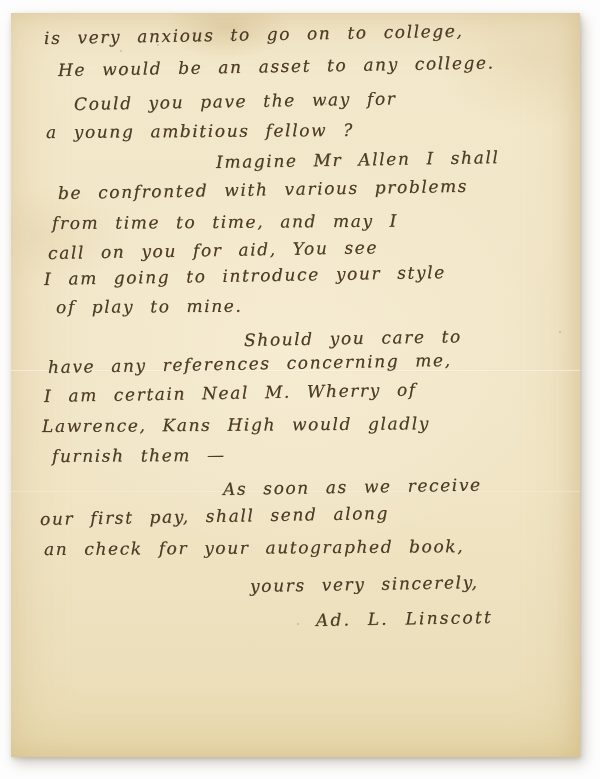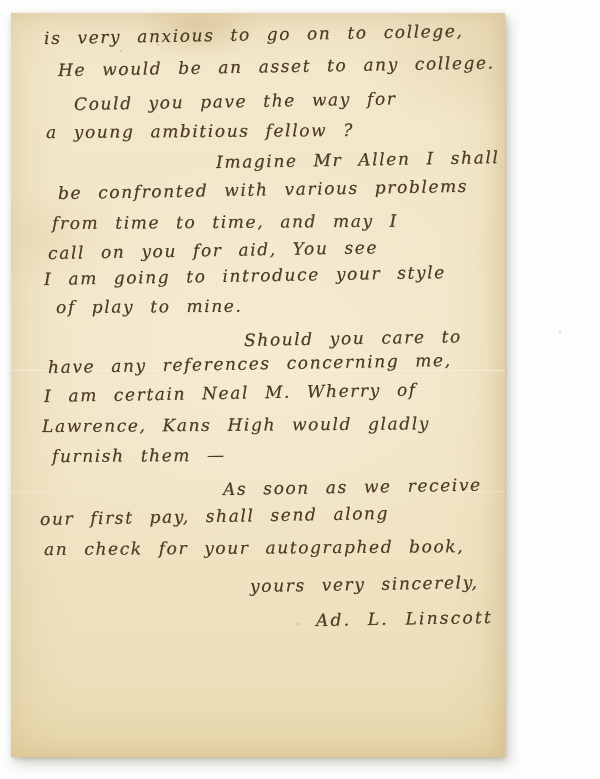--- a/index.html
+++ b/index.html
@@ -13,21 +13,21 @@
   }
   .scan-stage {
     position: relative;
     width: 600px;
     height: 779px;
   }
   .paper {
     position: absolute;
     left: 11px;
     top: 13px;
-    width: 494px;
+    width: 569px;
     height: 744px;
     background-color: #f1e5c6;
     background-image:
       radial-gradient(ellipse 90px 45px at 38% 2%, rgba(203,176,124,0.38), transparent 70%),
       radial-gradient(ellipse 140px 100px at 92% 6%, rgba(208,182,130,0.22), transparent 72%),
       radial-gradient(ellipse 120px 70px at 6% 30%, rgba(212,188,138,0.18), transparent 70%),
       radial-gradient(ellipse 340px 260px at 50% 46%, rgba(255,250,236,0.30), transparent 78%),
       linear-gradient(#f3e8cb 0%, #f1e5c6 62%, #ecdfbb 88%, #e9daae 100%);
     box-shadow:
       inset 0 0 55px rgba(196,168,110,0.38),

